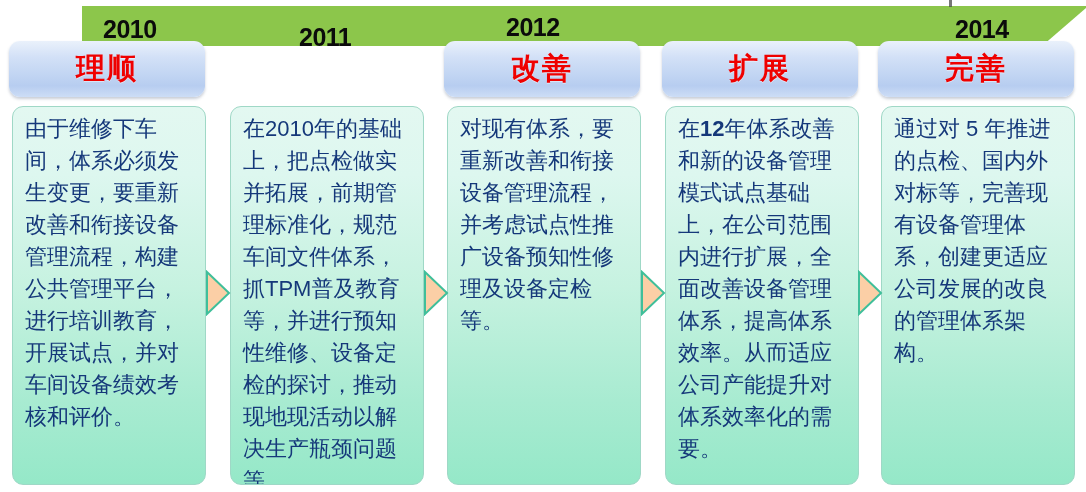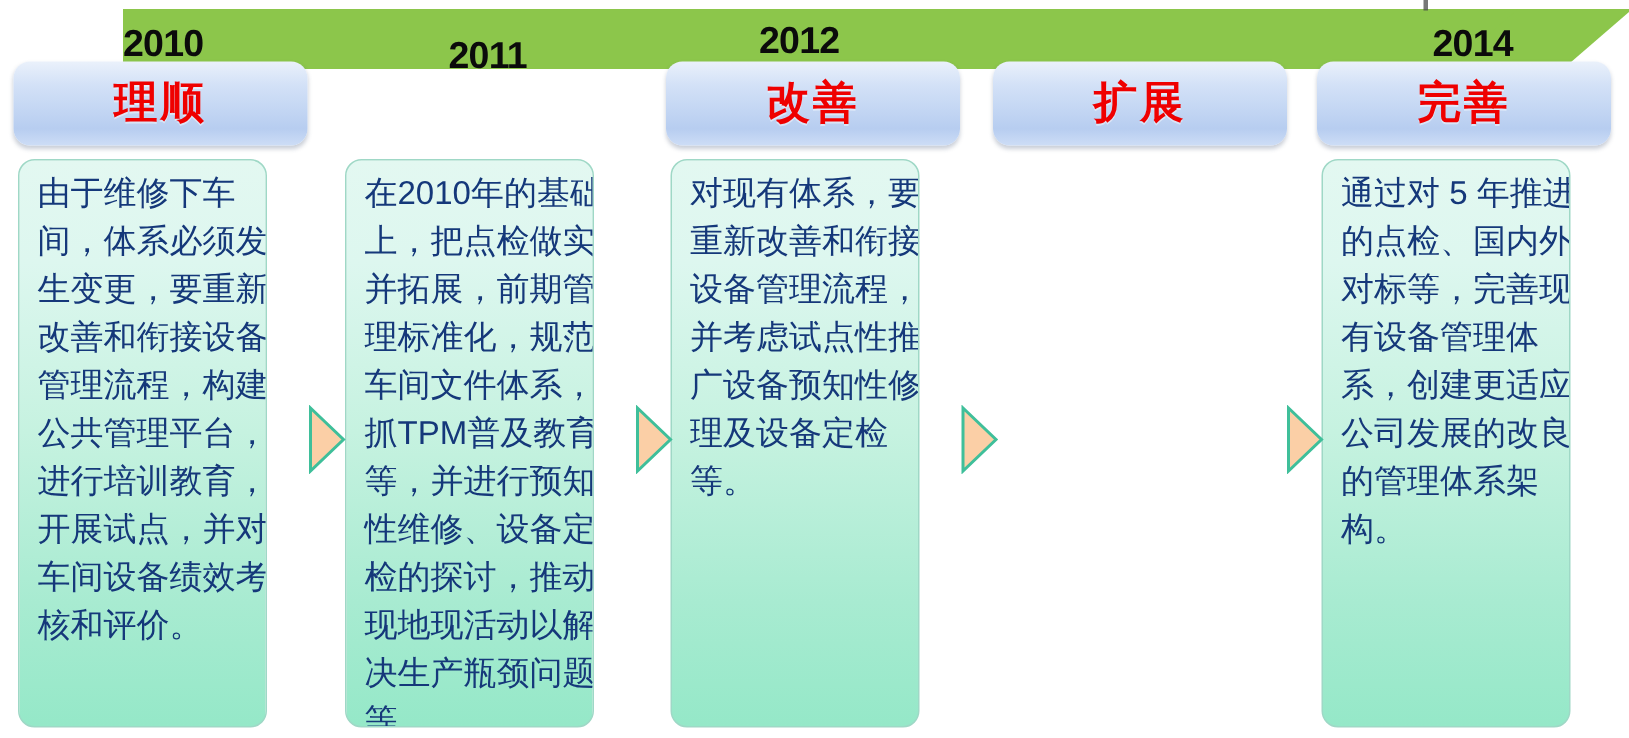--- a/index.html
+++ b/index.html
@@ -48,21 +48,21 @@
   .year {
     position: absolute;
     top: 0;
     font-size: 25px;
     font-weight: bold;
     color: #0b0b0b;
     letter-spacing: -0.5px;
     line-height: 42px;
     white-space: nowrap;
   }
-  .year.y0 { left: 82px;  top: 6px; }
+  .year.y0 { left: 82px;  top: 6px; padding-left: 21px; }
   .year.y1 { left: 299px; top: 14px; }
   .year.y2 { left: 506px; top: 4px; }
   .year.y3 { left: 737px; top: 4px; }
   .year.y4 { left: 955px; top: 6px; }
 
   
   .col {
     position: absolute;
     top: 0;
     width: 212px;
@@ -100,21 +100,21 @@
     letter-spacing: 2px;
     text-shadow: 0 1px 0 rgba(255,255,255,0.45);
     white-space: nowrap;
   }
 
   
   .card {
     position: absolute;
     left: 9px;
     top: 106px;
-    width: 166px;
+    width: 194px;
     height: 379px;
     border-radius: 11px;
     border: 1px solid #9fd8c6;
     background: linear-gradient(to bottom,
         #e3f8f1 0%,
         #ddf7ef 18%,
         #c6f2e0 48%,
         #a8ebd1 78%,
         #95e8c8 100%);
     box-sizing: border-box;
@@ -199,20 +199,25 @@
     </div>
     <div class="card">
       <div class="card-text">对现有体系，要重新改善和衔接设备管理流程，并考虑试点性推广设备预知性修理及设备定检等。</div>
     </div>
   </div>
 
   <div class="col c3">
     <div class="pill">
       <span class="pill-label">扩展</span>
     </div>
+    <div class="card">
+      <div class="card-text">
+        <span>在</span><b>12</b><span>年体系改善和新的设备管理模式试点基础上，在公司范围内进行扩展，全面改善设备管理体系，提高体系效率。从而适应公司产能提升对体系效率化的需要。</span>
+      </div>
+    </div>
   </div>
 
   <div class="col c4">
     <div class="pill">
       <span class="pill-label">完善</span>
     </div>
     <div class="card">
       <div class="card-text">通过对 5 年推进的点检、国内外对标等，完善现有设备管理体系，创建更适应公司发展的改良的管理体系架构。</div>
     </div>
   </div>

